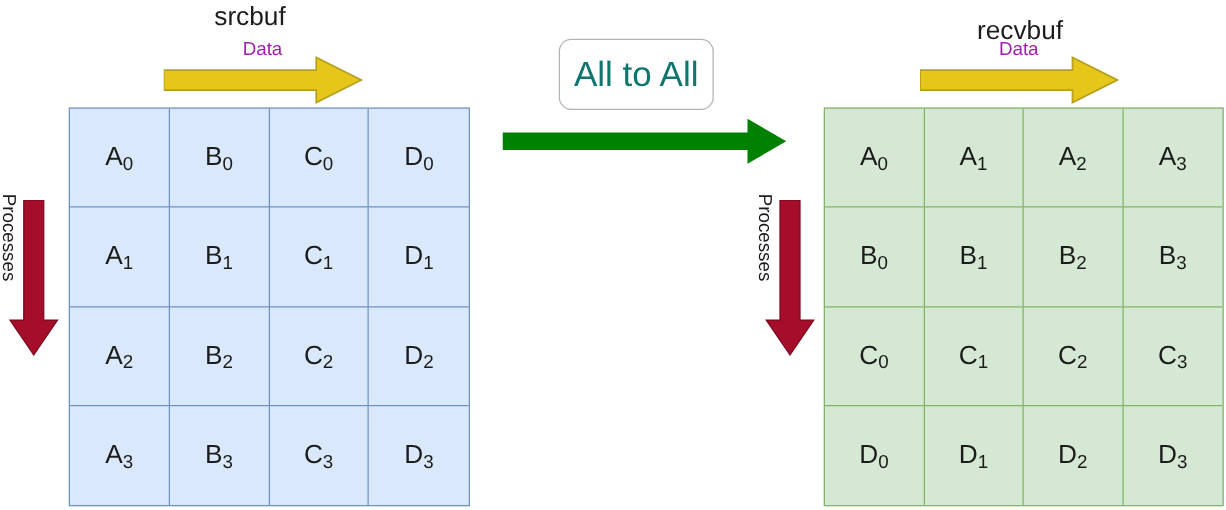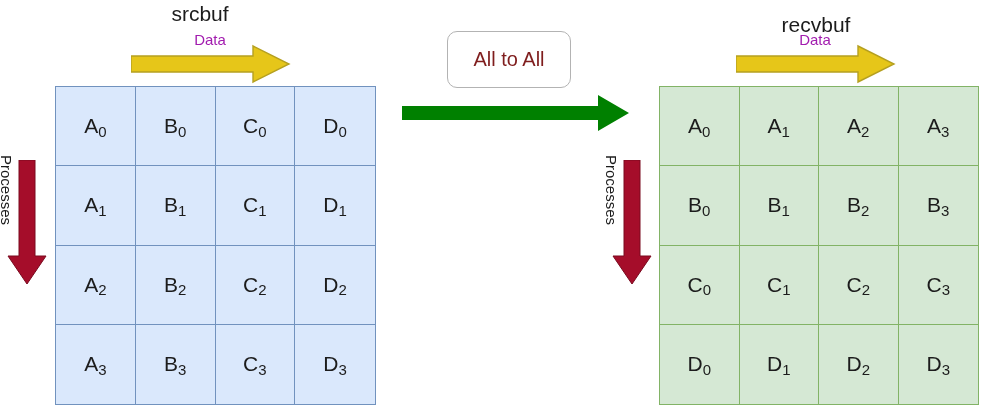--- a/index.html
+++ b/index.html
@@ -89,23 +89,23 @@
     width: 122px;
     height: 55px;
     border: 1px solid #b3b3b3;
     border-radius: 10px;
     background: #ffffff;
     display: flex;
     align-items: center;
     justify-content: center;
   }
   #alltoall-label {
-    font-size: 20px;
+    font-size: 28px;
     line-height: 23px;
-    color: #7f1d1d;
+    color: #0f766e;
     white-space: nowrap;
   }
 
   
   .matrix {
     position: absolute;
     display: grid;
     grid-template-columns: repeat(4, 1fr);
     grid-template-rows: repeat(4, 1fr);
     box-sizing: border-box;

